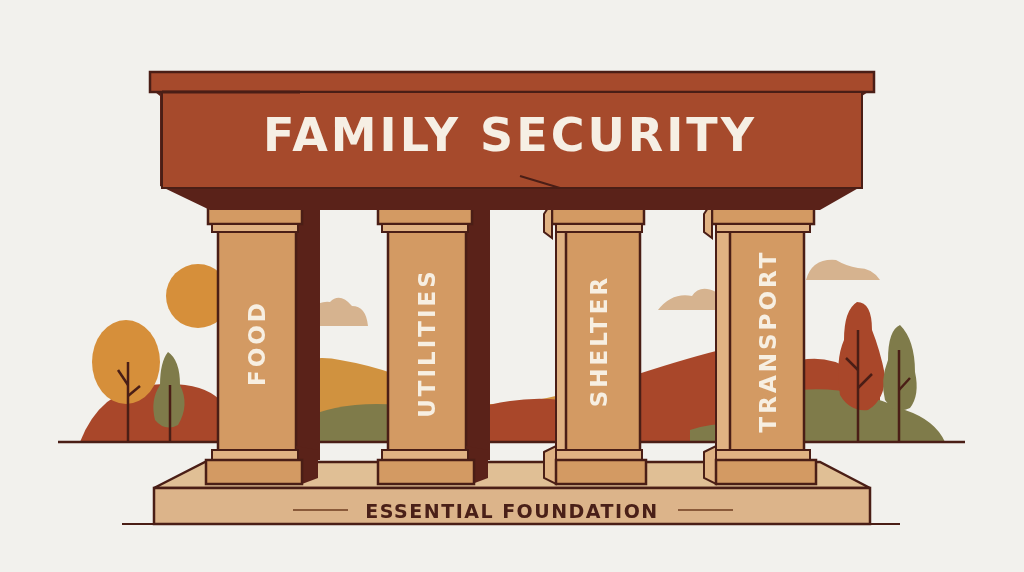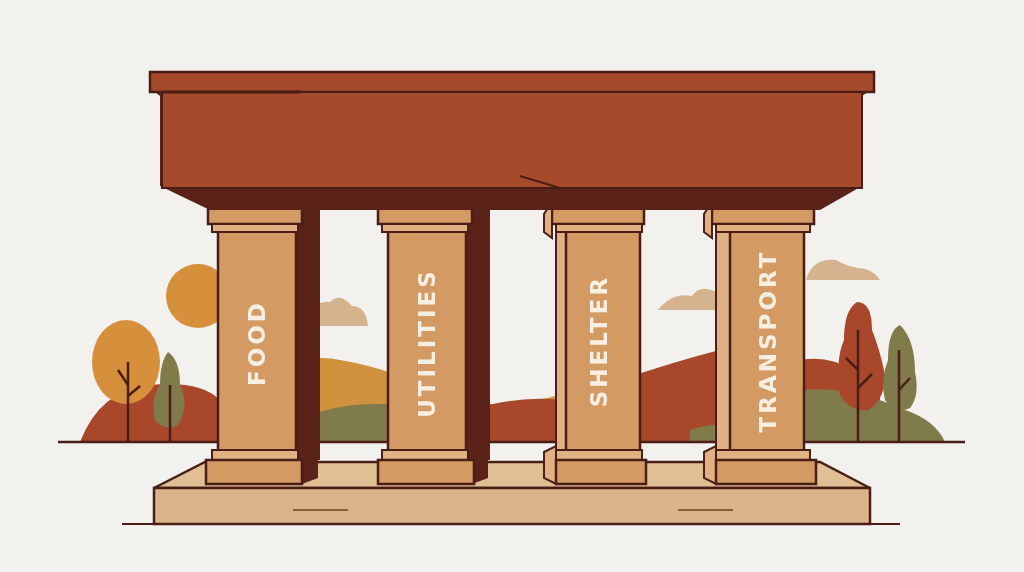--- a/index.html
+++ b/index.html
@@ -121,19 +121,21 @@
 
     <g>
       <path d="M150 88 L160 96 L160 186 L210 210 L820 210 L862 186 L862 96 L874 88 Z" fill="#5a2219"></path>
       <rect x="150" y="72" width="724" height="20" fill="#a64a2c" stroke="#4a1e16" stroke-width="2.5"></rect>
       <rect x="162" y="92" width="700" height="96" fill="#a64a2c" stroke="#4a1e16" stroke-width="2"></rect>
       <line x1="162" y1="92" x2="300" y2="92" stroke="#4a1e16" stroke-width="3"></line>
       <line x1="560" y1="188" x2="520" y2="176" stroke="#4a1e16" stroke-width="2"></line>
     </g>
   </svg>
 
+  <div class="beam-title">FAMILY SECURITY</div>
 
   <div class="pillar-label" style="left:157px; top:328px;">FOOD</div>
   <div class="pillar-label" style="left:327px; top:328px;">UTILITIES</div>
   <div class="pillar-label" style="left:499px; top:326px;">SHELTER</div>
   <div class="pillar-label" style="left:668px; top:326px;">TRANSPORT</div>
 
+  <div class="foundation-label">ESSENTIAL FOUNDATION</div>
 </div>
 
 </body></html>

